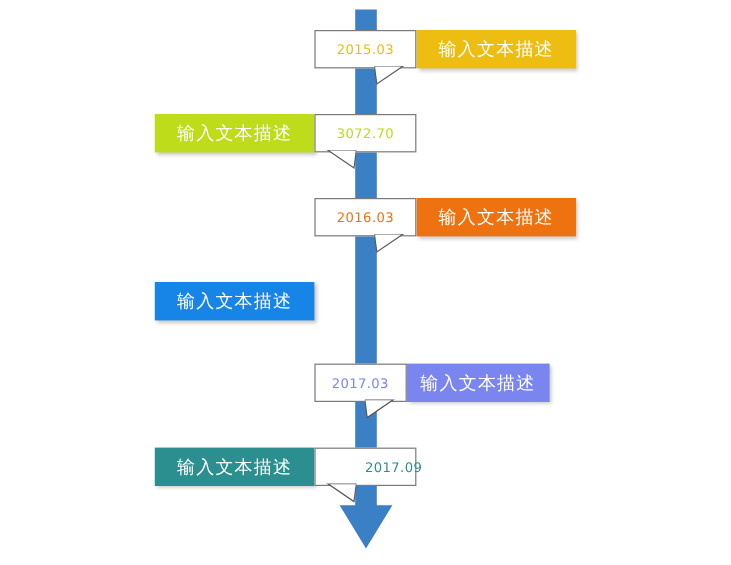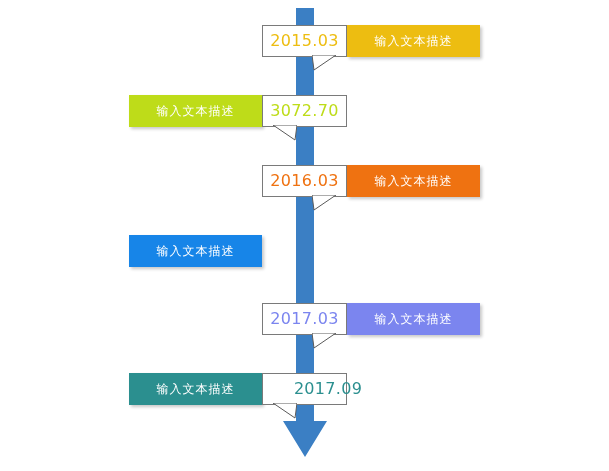--- a/index.html
+++ b/index.html
@@ -48,21 +48,21 @@
     width: 85px;
     box-sizing: border-box;
     background: #ffffff;
     border: 1px solid #7a7a7a;
     display: flex;
     align-items: center;
     justify-content: center;
     z-index: 6;
   }
   .date-text {
-    font-size: 16px;
+    font-size: 11px;
     letter-spacing: .3px;
     line-height: 1;
     white-space: nowrap;
   }
 
   
   .tail {
     position: absolute;
     bottom: -15px;
     width: 26px;
@@ -77,21 +77,21 @@
     width: 133px;
     box-sizing: border-box;
     display: flex;
     align-items: center;
     justify-content: center;
     box-shadow: 2px 2px 3px rgba(0,0,0,.22);
     z-index: 4;
   }
   .desc-text {
     color: #ffffff;
-    font-size: 12px;
+    font-size: 15px;
     letter-spacing: 1px;
     line-height: 1;
     white-space: nowrap;
   }
 </style>
 </head>
 <body>
 
 <div id="canvas">
 
@@ -131,21 +131,21 @@
         </div>
         <div class="desc-bar" style="background: rgb(239, 114, 17);">
           <span class="desc-text">输入文本描述</span>
         </div>
       </div>
       <div class="tl-row left" style="top: 235px; left: 129px; width: 218px; height: 32px;">
         <div class="desc-bar" style="background: rgb(23, 133, 232);">
           <span class="desc-text">输入文本描述</span>
         </div>
       </div>
-      <div class="tl-row right" style="top: 303px; left: 262px; width: 218px; height: 32px;">
+      <div class="tl-row right" style="top: 303px; left: 262px; width: 196px; height: 32px;">
         <div class="date-box">
           <span class="date-text" style="color: rgb(123, 133, 239);">2017.03</span>
           <svg class="tail to-right" viewBox="0 0 26 16">
             <polygon points="0,0 24,0 2,15" fill="#ffffff" stroke="#5a5a5a" stroke-width="1"></polygon>
           </svg>
         </div>
         <div class="desc-bar" style="background: rgb(123, 133, 239);">
           <span class="desc-text">输入文本描述</span>
         </div>
       </div>

